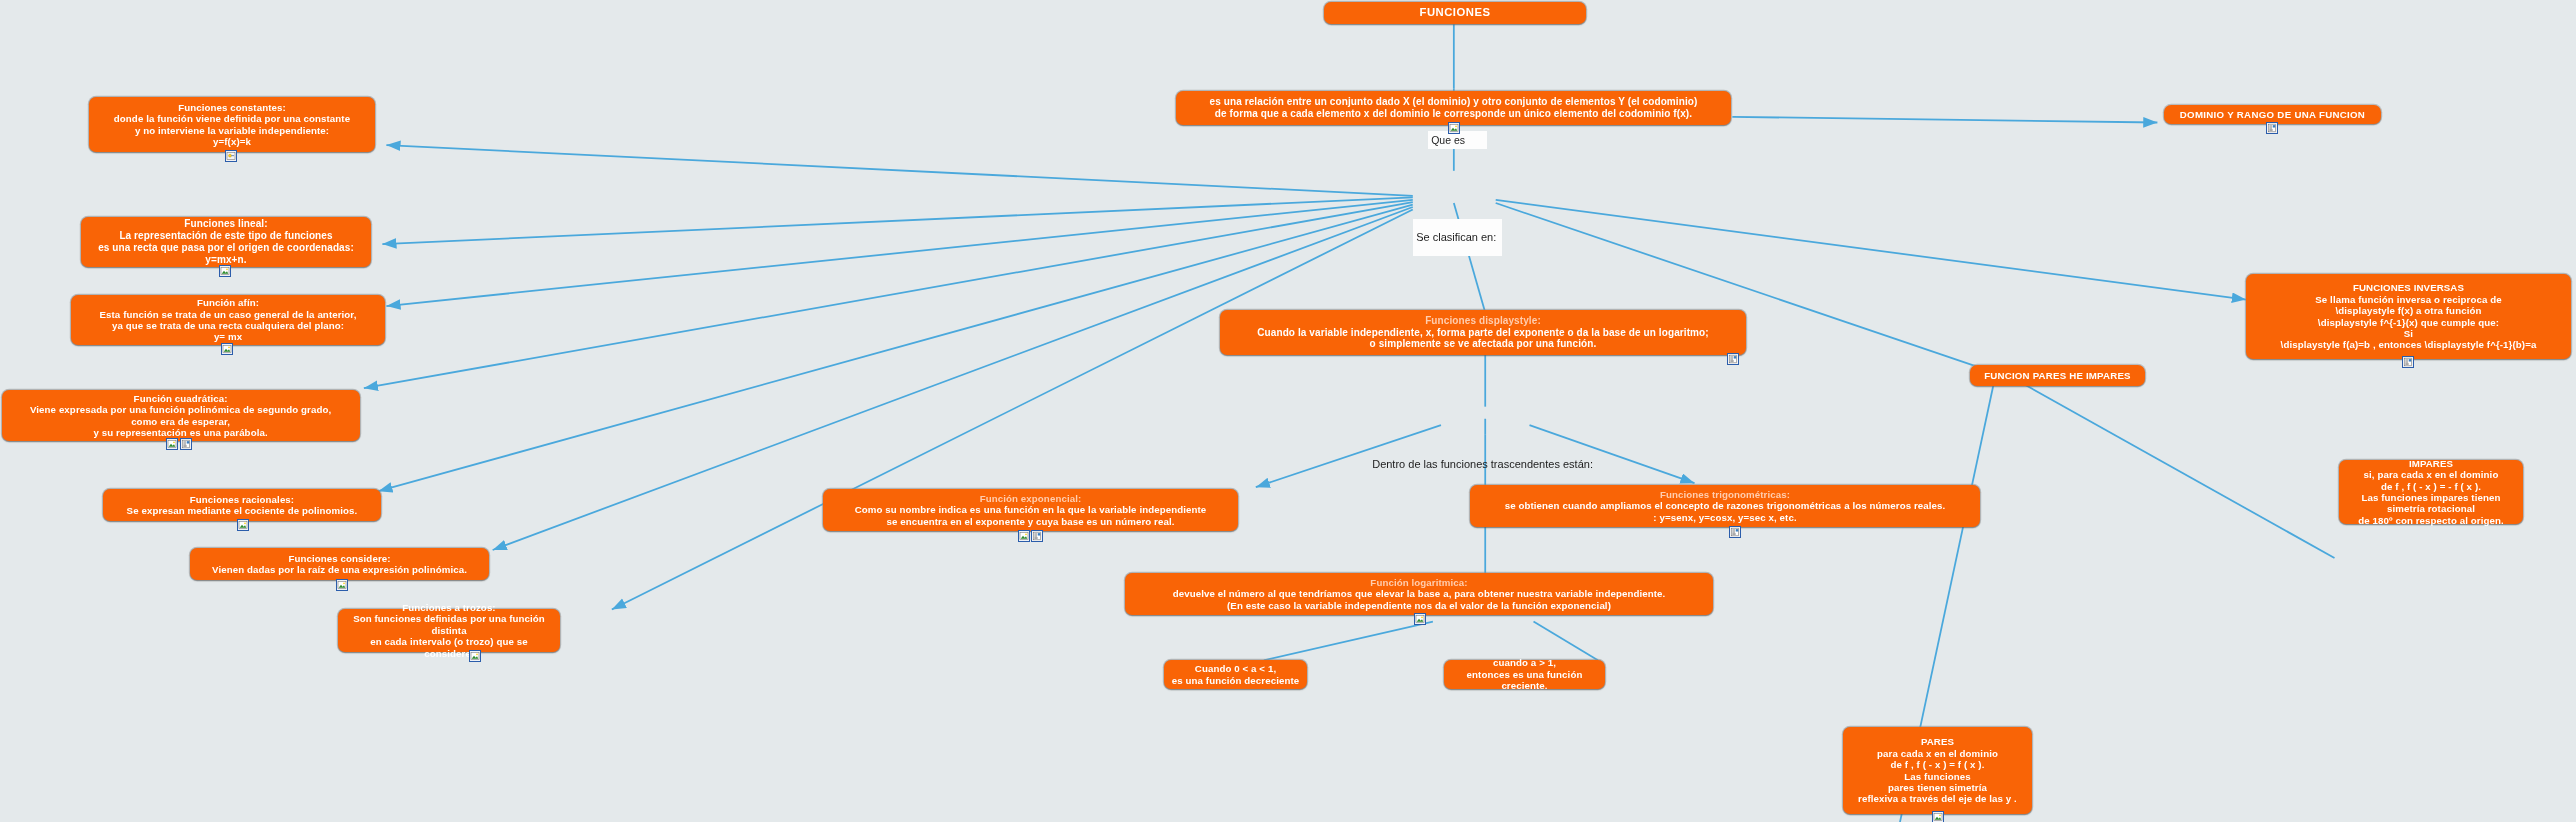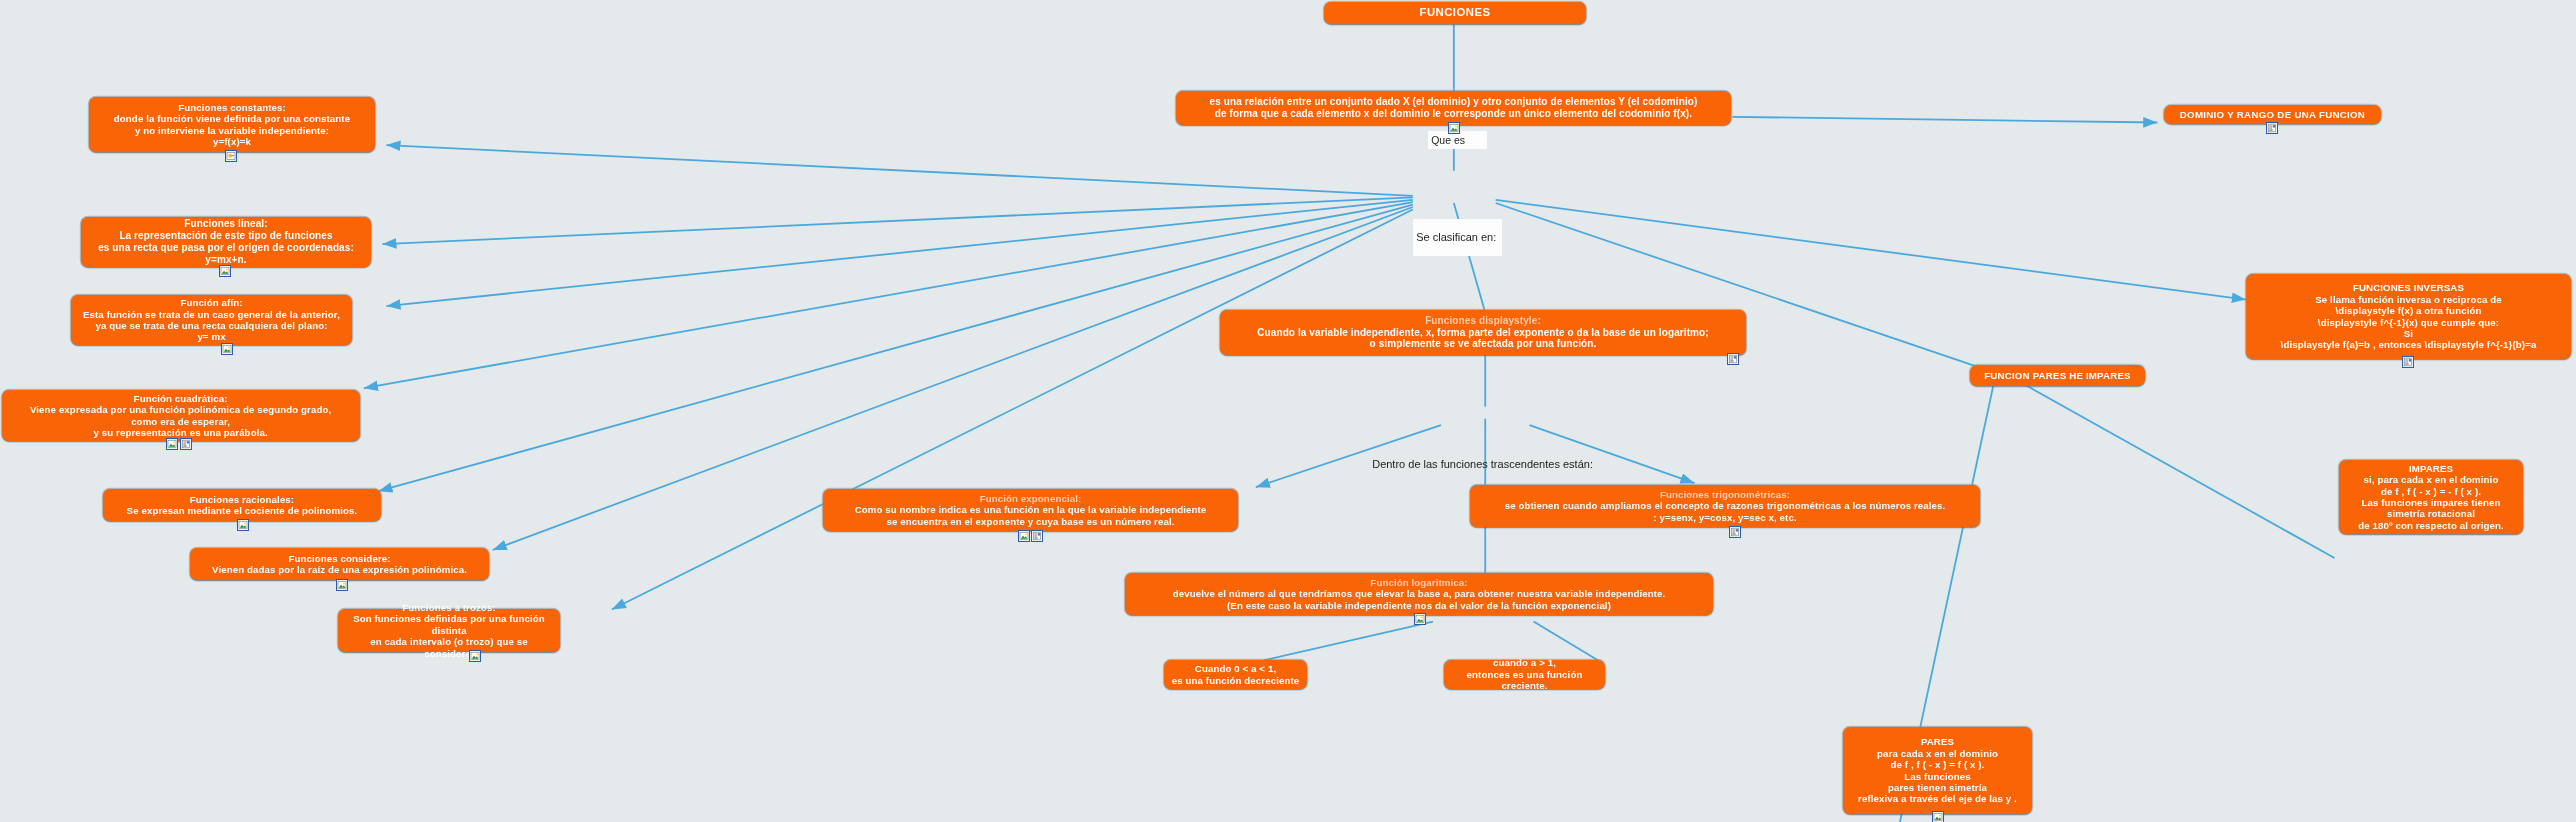--- a/index.html
+++ b/index.html
@@ -175,21 +175,21 @@
 y=mx+n.</span>
   </div>
   <div class="attach img" style="left:219px;top:265px;">
     <svg class="g" viewBox="0 0 15 15">
         <rect x="1.5" y="2" width="12" height="11" fill="#fff" stroke="#6b6b6b" stroke-width=".8"></rect>
         <path d="M2.5 11.5 L6 7 L8.5 10 L10.5 8 L12.5 11.5 Z" fill="#2e8b2e"></path>
         <circle cx="10.5" cy="5" r="1.3" fill="#ffd21e"></circle>
       </svg>
   </div>
 
-  <div class="node" style="left:71px;top:295px;width:281px;height:50px;font-size:9.7px;">
+  <div class="node" style="left:71px;top:295px;width:314px;height:50px;font-size:9.7px;">
     <span class="txt">Función afín:
 Esta función se trata de un caso general de la anterior,
 ya que se trata de una recta cualquiera del plano:
 y= mx</span>
   </div>
   <div class="attach img" style="left:221px;top:343px;">
     <svg class="g" viewBox="0 0 15 15">
         <rect x="1.5" y="2" width="12" height="11" fill="#fff" stroke="#6b6b6b" stroke-width=".8"></rect>
         <path d="M2.5 11.5 L6 7 L8.5 10 L10.5 8 L12.5 11.5 Z" fill="#2e8b2e"></path>
         <circle cx="10.5" cy="5" r="1.3" fill="#ffd21e"></circle>
@@ -369,21 +369,21 @@
           <path d="M3.5 11.2h5"></path>
         </g>
         <rect x="8.6" y="3.2" width="3.8" height="3.6" fill="#3d7fbf"></rect>
       </svg>
   </div>
 
   <div class="node" style="left:1970px;top:365px;width:175px;height:21px;font-size:9.7px;letter-spacing:0.2px;">
     <span class="txt">FUNCION PARES HE IMPARES</span>
   </div>
 
-  <div class="node" style="left:2339px;top:460px;width:184px;height:74px;font-size:9.7px;">
+  <div class="node" style="left:2339px;top:460px;width:184px;height:64px;font-size:9.7px;">
     <span class="txt">IMPARES
 si, para cada x en el dominio
 de f ,  f ( - x ) = - f ( x ).
 Las funciones impares tienen
 simetría rotacional
 de 180º con respecto al origen.</span>
   </div>
 
   <div class="node" style="left:1843px;top:727px;width:189px;height:87px;font-size:9.7px;">
     <span class="txt">PARES

